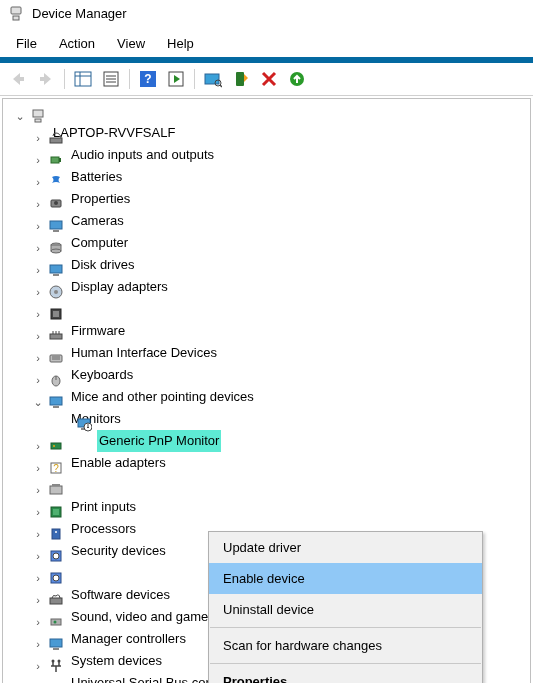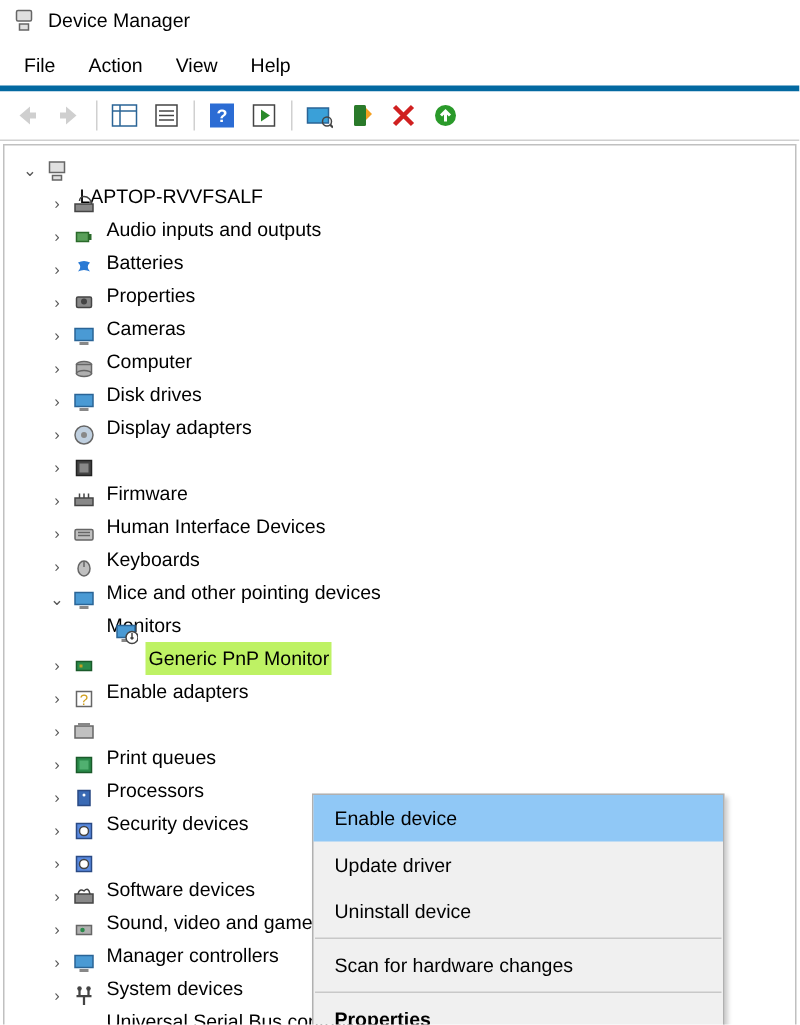--- a/index.html
+++ b/index.html
@@ -19,21 +19,21 @@
   padding: 6px 8px;
   height: 30px;
   gap: 8px;
 }
 .titlebar .icon { width: 16px; height: 16px; }
 .titlebar .title { font-size: 13px; }
 .menubar {
   display: flex;
   gap: 2px;
   padding: 2px 6px;
-  border-bottom: 4px solid #0369a1;
+  border-bottom: 6px solid #0369a1;
 }
 .menubar-item {
   padding: 4px 10px;
   font-size: 13px;
   cursor: default;
 }
 .toolbar {
   display: flex;
   align-items: center;
   gap: 4px;
@@ -71,21 +71,21 @@
   margin-right: 2px;
   color: #5a5a5a;
   font-size: 11px;
 }
 .tree-row .node-icon {
   width: 18px; height: 18px;
   display: inline-flex; align-items: center; justify-content: center;
   margin-right: 4px;
 }
 .tree-row .label { padding: 0 2px; margin-top: 33px; }
-.tree-row.selected .label { background: #bef264; }
+.tree-row.selected .label { background: #5eead4; }
 .indent0 { padding-left: 6px; }
 .indent1 { padding-left: 24px; }
 .indent2 { padding-left: 52px; }
 .context-menu {
   position: absolute;
   top: 432px;
   left: 205px;
   width: 275px;
   background: #f0f0f0;
   border: 1px solid #b0b0b0;
@@ -368,21 +368,21 @@
       </span>
     </div>
     <div class="tree-row indent1">
       <span class="exp">›</span>
       <span class="node-icon">
         <svg width="16" height="16" viewBox="0 0 16 16">
           <rect x="2" y="4" width="12" height="8" fill="#c0c0c0" stroke="#666"></rect>
           <rect x="4" y="2" width="8" height="2" fill="#888"></rect>
         </svg>
       </span>
-      <span class="label">Print queues</span>
+      <span class="label">Print inputs</span>
     </div>
     <div class="tree-row indent1">
       <span class="exp">›</span>
       <span class="node-icon">
         <svg width="16" height="16" viewBox="0 0 16 16">
           <rect x="3" y="3" width="10" height="10" fill="#2a8a4a" stroke="#1a5a2a"></rect>
           <rect x="5" y="5" width="6" height="6" fill="#50b070"></rect>
         </svg>
       </span>
       <span class="label">Processors</span>
@@ -452,21 +452,21 @@
         <svg width="16" height="16" viewBox="0 0 16 16">
           <path d="M5 3 L5 8 M11 3 L11 8 M3 8 L13 8 M8 8 L8 14" stroke="#444" stroke-width="1.5" fill="none"></path>
           <circle cx="5" cy="3" r="1.5" fill="#444"></circle>
           <circle cx="11" cy="3" r="1.5" fill="#444"></circle>
         </svg>
       </span>
       <span class="label">Universal Serial Bus controllers</span>
     </div>
 
   <div class="context-menu">
+    <div class="cm-item">Update driver</div>
     <div class="cm-item highlight">Enable device</div>
-    <div class="cm-item">Update driver</div>
     <div class="cm-item">Uninstall device</div>
     <div class="cm-sep"></div>
     <div class="cm-item">Scan for hardware changes</div>
     <div class="cm-sep"></div>
     <div class="cm-item bold">Properties</div>
   </div>
 </div>
 
 </body></html>

